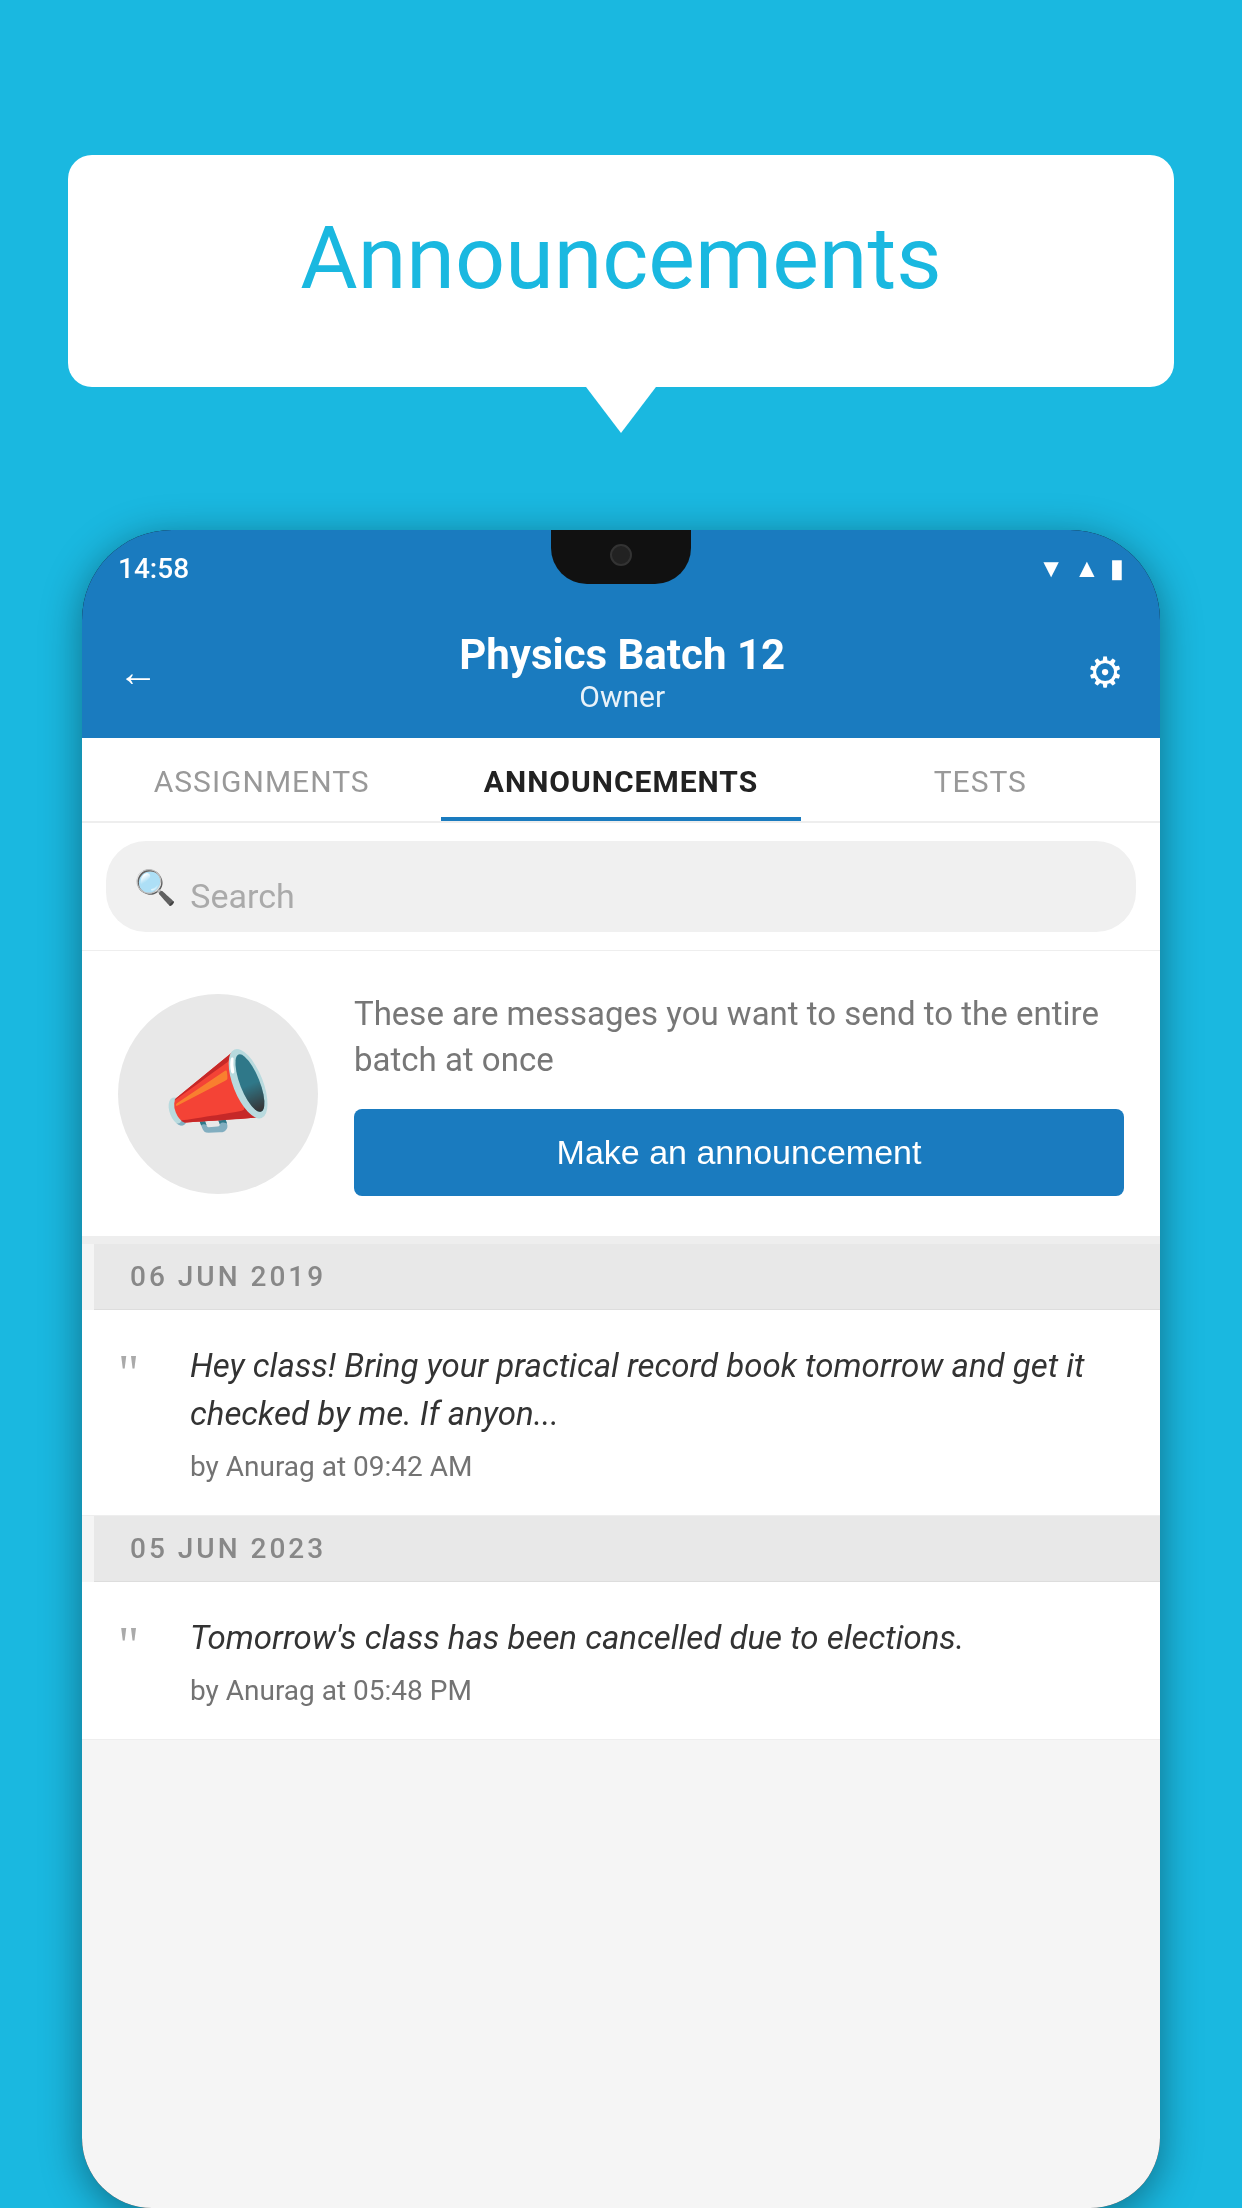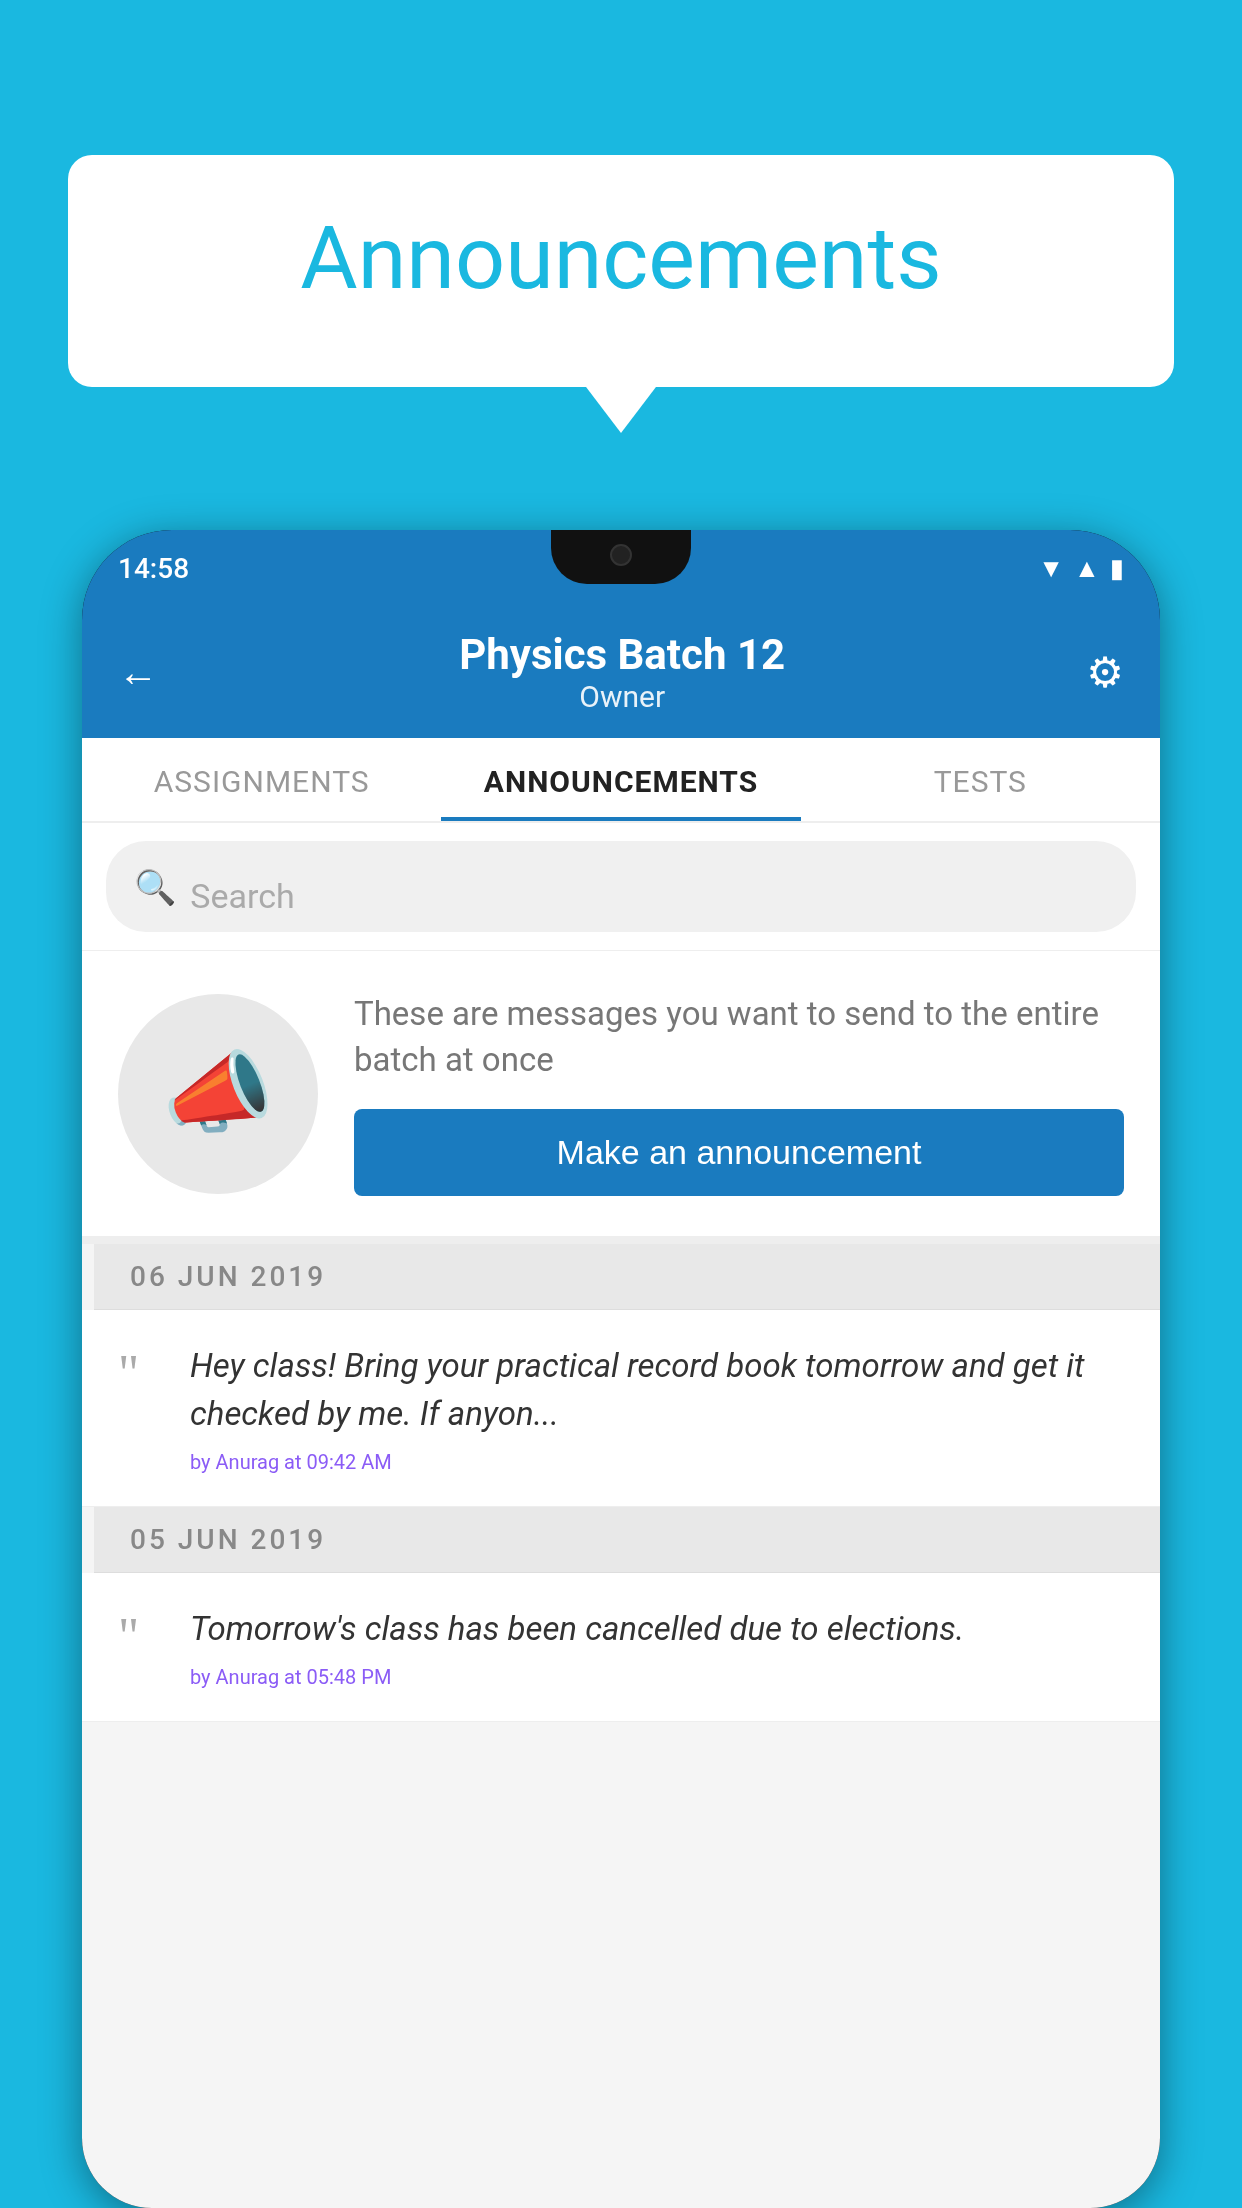--- a/index.html
+++ b/index.html
@@ -283,22 +283,22 @@
       flex: 1;
     }
     .announcement-text {
       font-size: 33px;
       font-style: italic;
       color: #333;
       line-height: 1.45;
       margin-bottom: 12px;
     }
     .announcement-meta {
-      font-size: 20px;
-      color: #8b5cf6;
+      font-size: 28px;
+      color: #737373;
     }
 
     
     .phone-inner {
       display: flex;
       flex-direction: column;
       height: calc(100% - 76px);
       overflow: hidden;
     }
   </style>
@@ -364,21 +364,21 @@
       <div class="date-separator">06  JUN  2019</div>
 
       <div class="announcement-item">
         <div class="quote-icon">"</div>
         <div class="announcement-content">
           <div class="announcement-text">Hey class! Bring your practical record book tomorrow and get it checked by me. If anyon...</div>
           <div class="announcement-meta">by Anurag at 09:42 AM</div>
         </div>
       </div>
 
-      <div class="date-separator">05  JUN  2019</div>
+      <div class="date-separator">05  JUN  2023</div>
 
       <div class="announcement-item">
         <div class="quote-icon">"</div>
         <div class="announcement-content">
           <div class="announcement-text">Tomorrow's class has been cancelled due to elections.</div>
           <div class="announcement-meta">by Anurag at 05:48 PM</div>
         </div>
       </div>
 
     </div>

